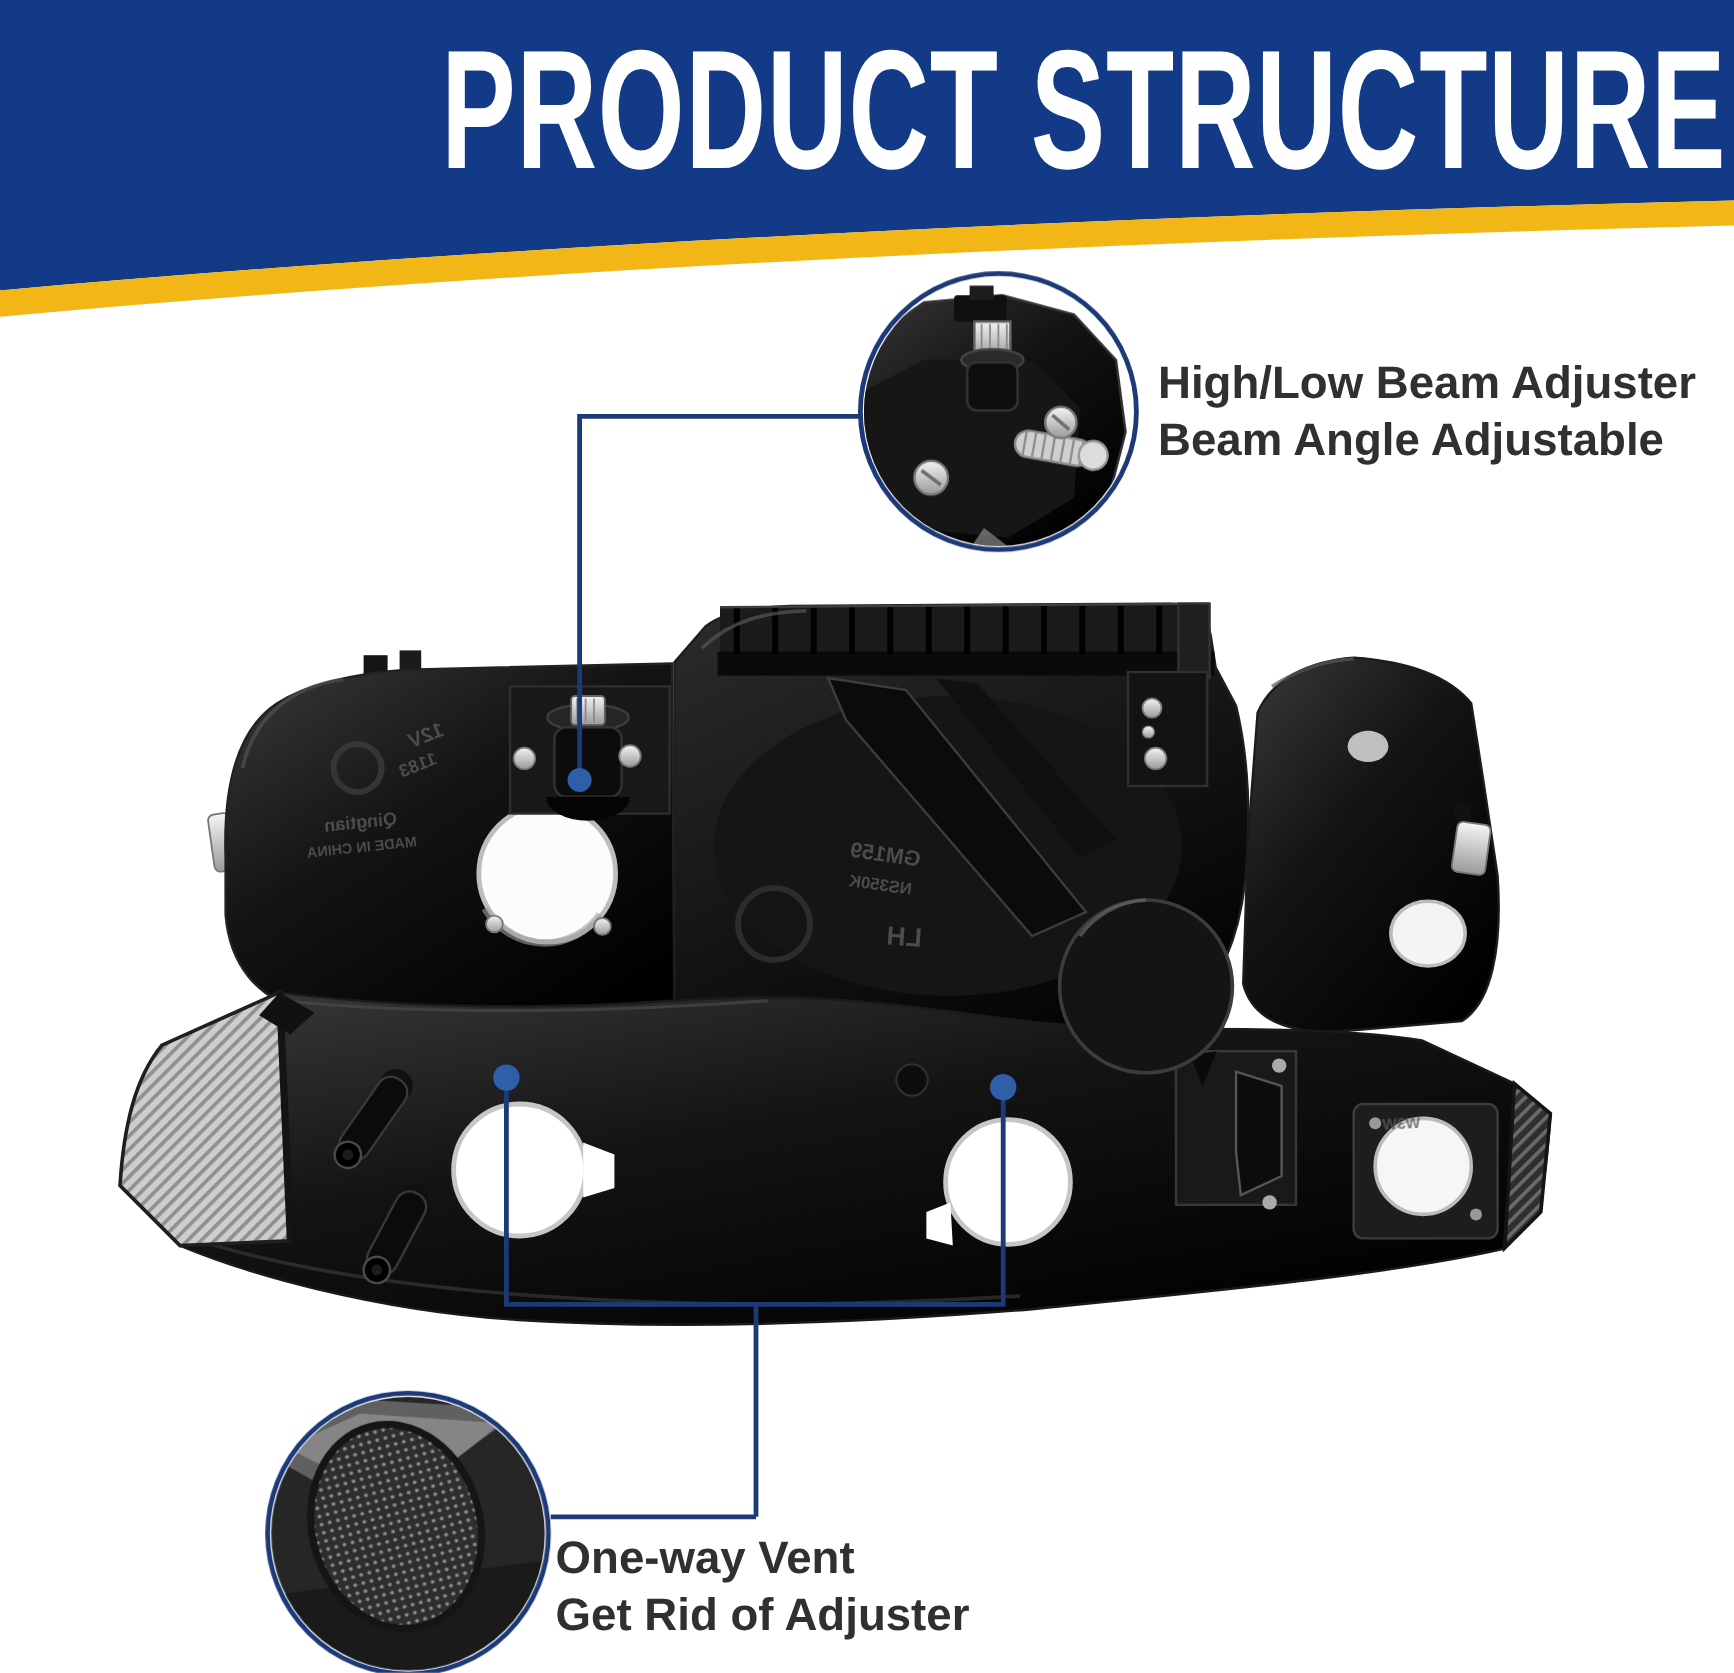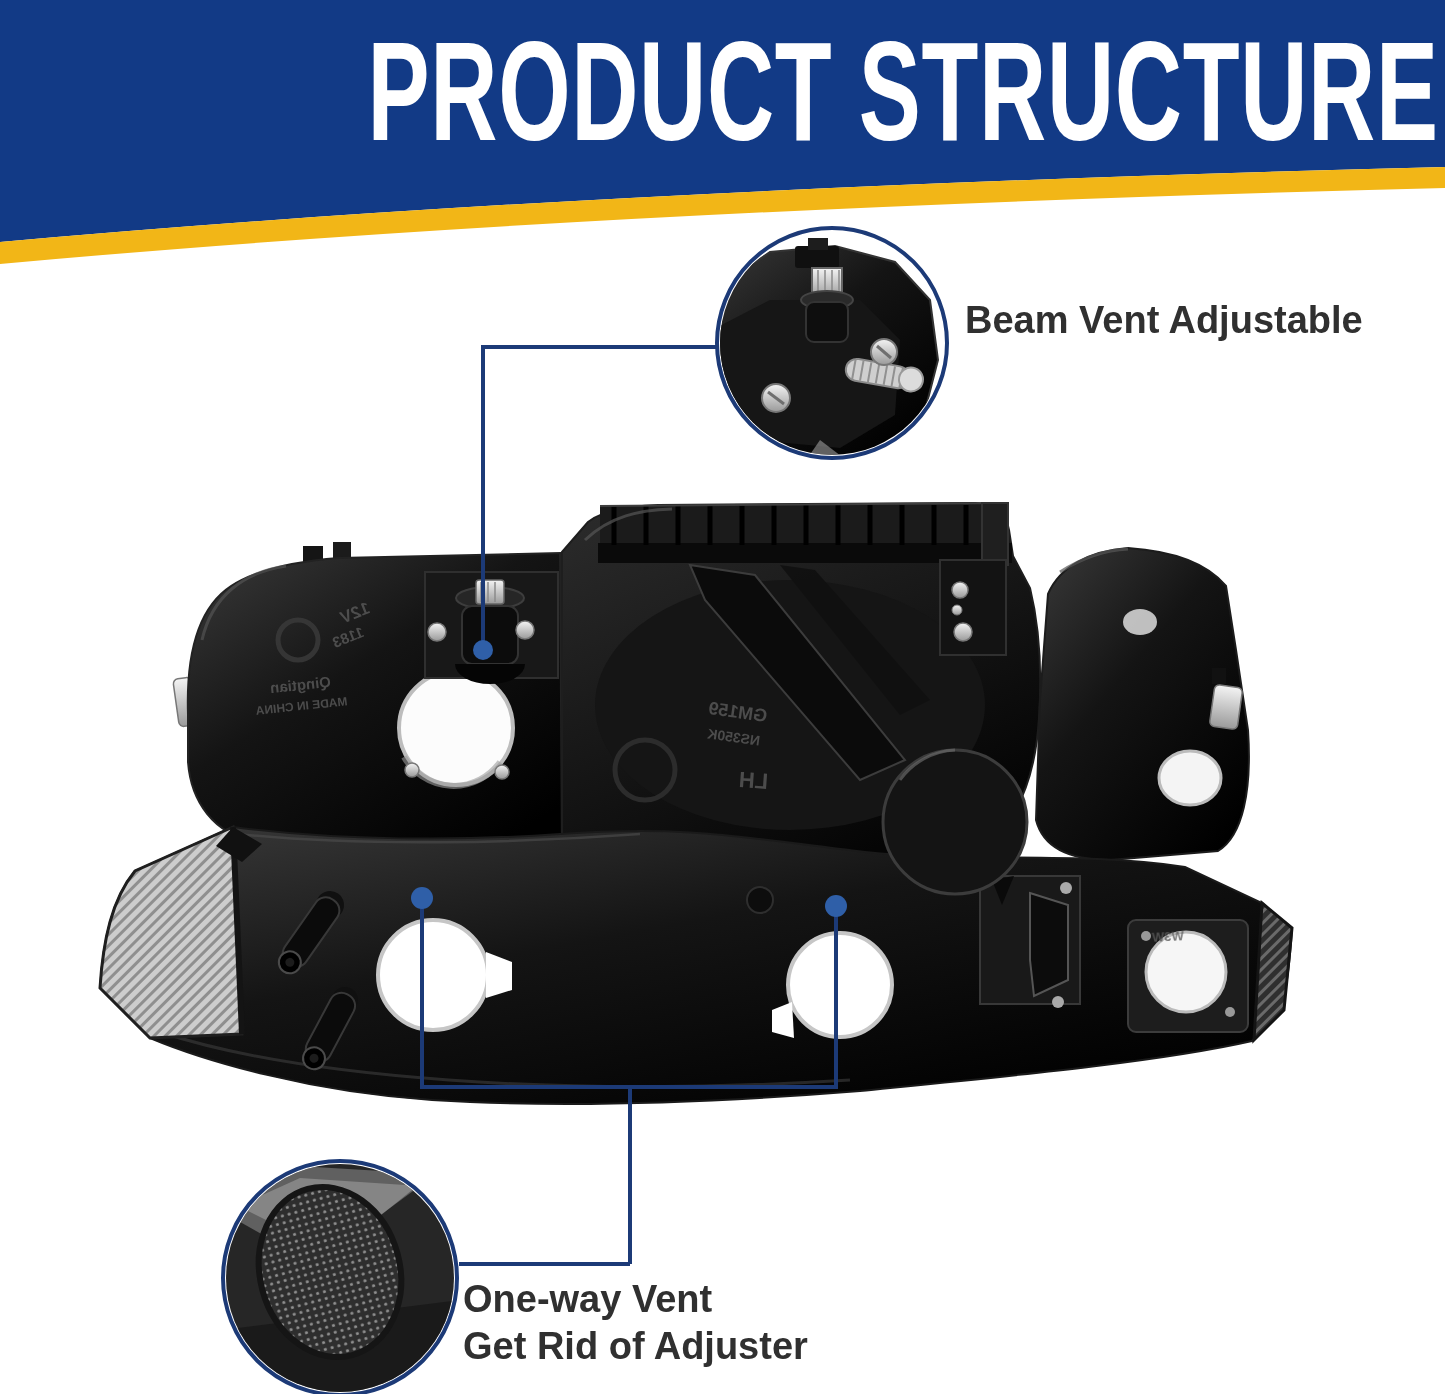--- a/index.html
+++ b/index.html
@@ -223,20 +223,21 @@
         <path d="M222,1330 L460,1300 L460,1400 L222,1400 Z" fill="#101010" opacity="0.55"></path>
         <g transform="translate(330 1272) rotate(-15)">
           <ellipse cx="0" cy="0" rx="70" ry="86" fill="url(#mesh)" stroke="#151515" stroke-width="6"></ellipse>
         </g>
       </g>
       <circle cx="340" cy="1278" r="117" fill="none" stroke="#1c3a77" stroke-width="4"></circle>
     </g>
   </svg>
 
   <div class="label label-beam">
-    <div>Beam Vent Adjustable</div>
+    <div>High/Low Beam Adjuster</div>
+    <div>Beam Angle Adjustable</div>
   </div>
   <div class="label label-vent">
     <div>One-way Vent</div>
     <div>Get Rid of Adjuster</div>
   </div>
 
 </div>
 
 </body></html>

